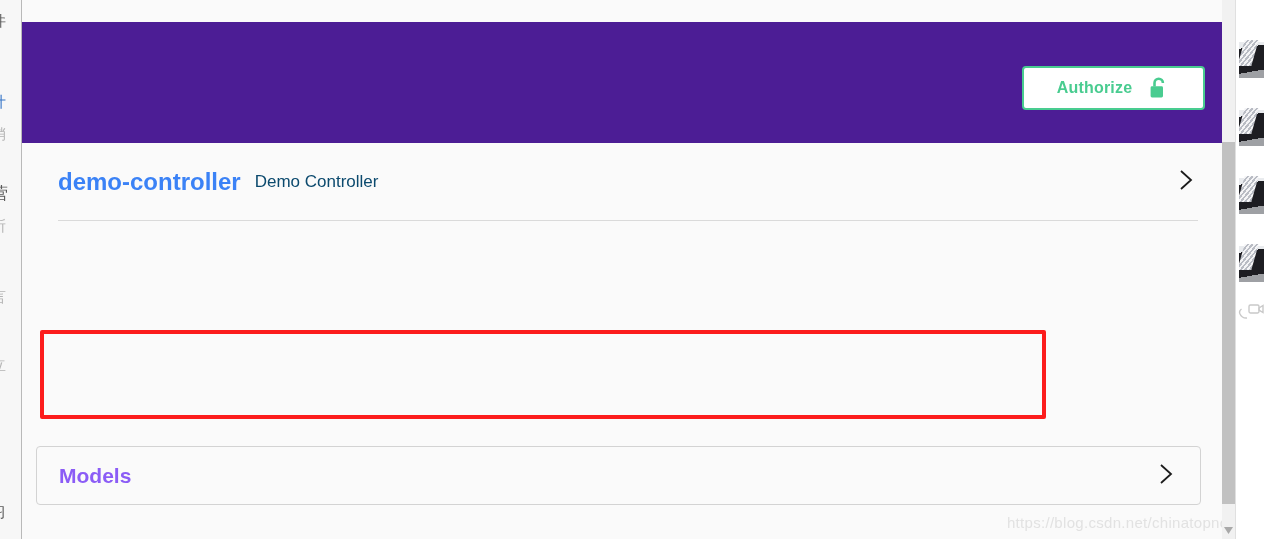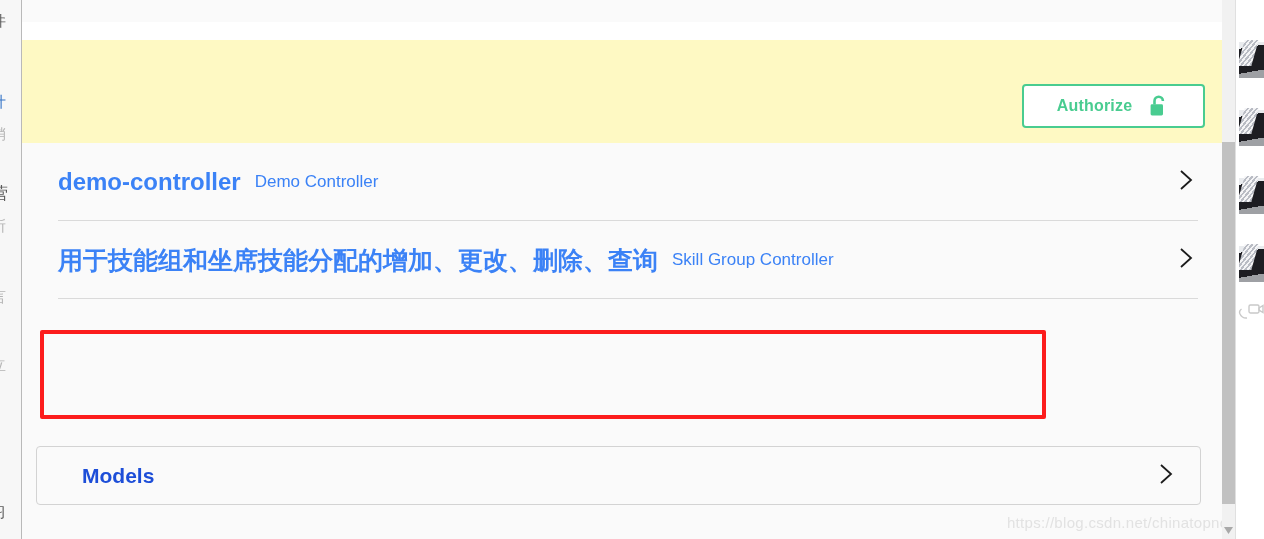--- a/index.html
+++ b/index.html
@@ -51,23 +51,23 @@
     position: absolute;
     left: 0; top: 0;
     width: 1212px; height: 22px;
     background: #fafafa;
     border-bottom: 1px solid #ffffff;
   }
 
   
   #auth-header {
     position: absolute;
-    left: 0; top: 40px;
+    left: 0; top: 22px;
     width: 1212px; height: 121px;
-    background: #fef9c3;
+    background: #4c1d95;
     border-bottom: 1px solid #fca5a5;
   }
 
   #authorize-button {
     position: absolute;
     right: 29px;
     top: 44px;
     width: 183px;
     height: 44px;
     box-sizing: border-box;
@@ -125,21 +125,21 @@
     color: #3b82f6;
     white-space: nowrap;
     font-family: "DejaVu Sans", "Liberation Sans", sans-serif;
   }
   .op-title.latin {
     font-family: "Liberation Sans", "DejaVu Sans", sans-serif;
     font-size: 24px;
   }
   .op-desc {
     font-size: 17px;
-    color: #3b82f6;
+    color: #0c4a6e;
     margin-left: 14px;
     white-space: nowrap;
     font-family: "Liberation Sans", "DejaVu Sans", sans-serif;
   }
   .chev {
     margin-left: auto;
     flex: 0 0 auto;
     display: block;
   }
 
@@ -169,23 +169,22 @@
     border: 1px solid #d3d3d3;
     border-radius: 4px;
     display: flex;
     align-items: center;
     padding: 0 22px;
     cursor: pointer;
   }
   #models-label {
     font-size: 21px;
     font-weight: bold;
-    color: #1d4ed8;
-    font-family: "Liberation Sans", "DejaVu Sans", sans-serif;
-    margin-left: 23px;
+    color: #8b5cf6;
+    font-family: "Liberation Sans", "DejaVu Sans", sans-serif;
   }
 
   
   #scrollbar-track {
     position: absolute;
     left: 1222px; top: 0;
     width: 13px; height: 539px;
     background: #f1f1f1;
     z-index: 6;
   }
@@ -292,30 +291,20 @@
         <span class="op-title latin">demo-controller</span>
         <span class="op-desc">Demo Controller</span>
         <span class="chev">
           <svg width="26" height="26" viewBox="0 0 26 26" aria-hidden="true">
             <path d="M9 4 L19 13 L9 22" fill="none" stroke="#1b1b1b" stroke-width="1.8"></path>
           </svg>
         </span>
         <span class="divider"></span>
       </div>
 
-      <div class="op-row">
-        <span class="op-title">用于技能组和坐席技能分配的增加、更改、删除、查询</span>
-        <span class="op-desc">Skill Group Controller</span>
-        <span class="chev">
-          <svg width="26" height="26" viewBox="0 0 26 26" aria-hidden="true">
-            <path d="M9 4 L19 13 L9 22" fill="none" stroke="#1b1b1b" stroke-width="1.8"></path>
-          </svg>
-        </span>
-        <span class="divider"></span>
-      </div>
 
 
     </div>
 
     <div id="red-box"></div>
 
     <div id="models-box">
       <span id="models-label">Models</span>
       <span class="chev">
         <svg width="26" height="26" viewBox="0 0 26 26" aria-hidden="true">

